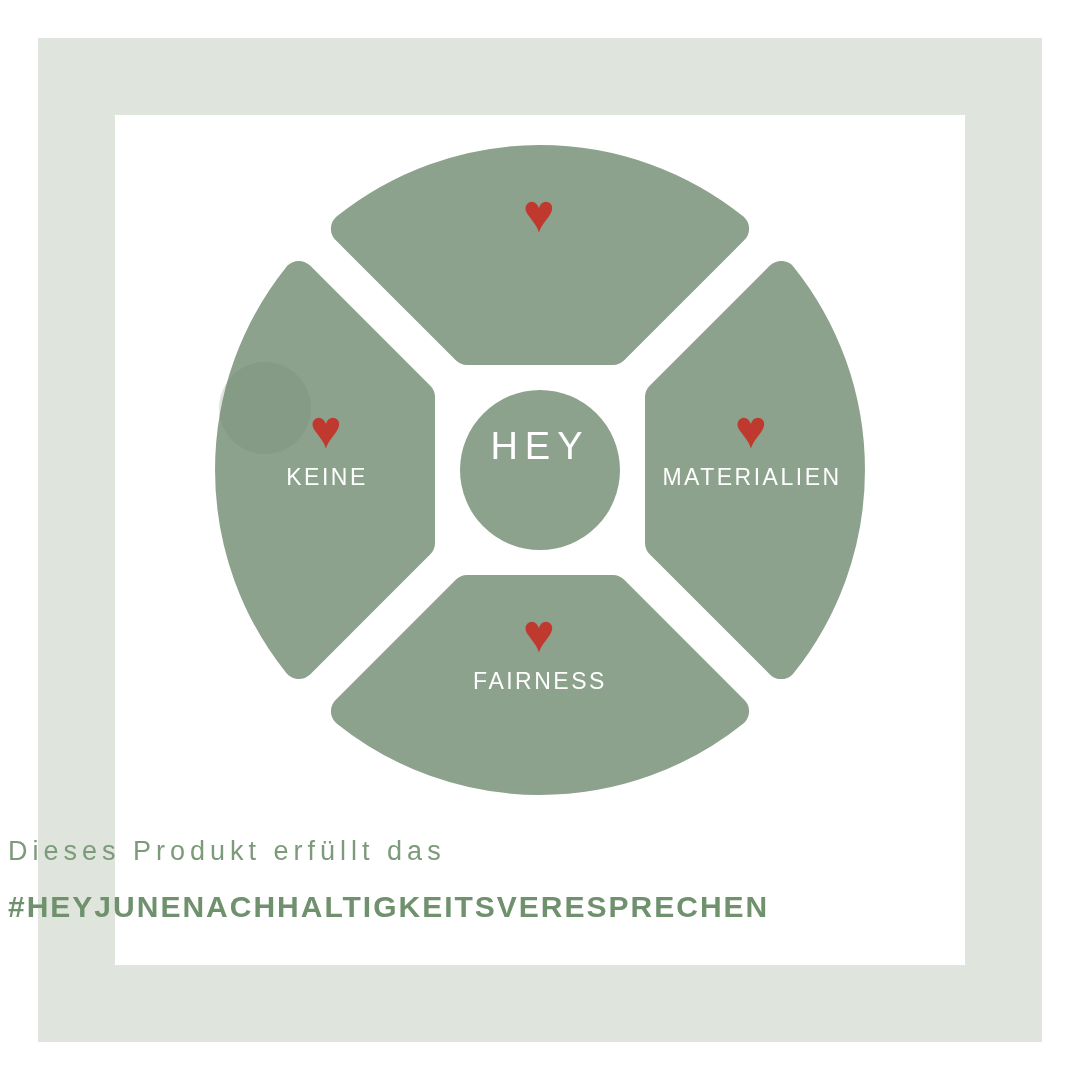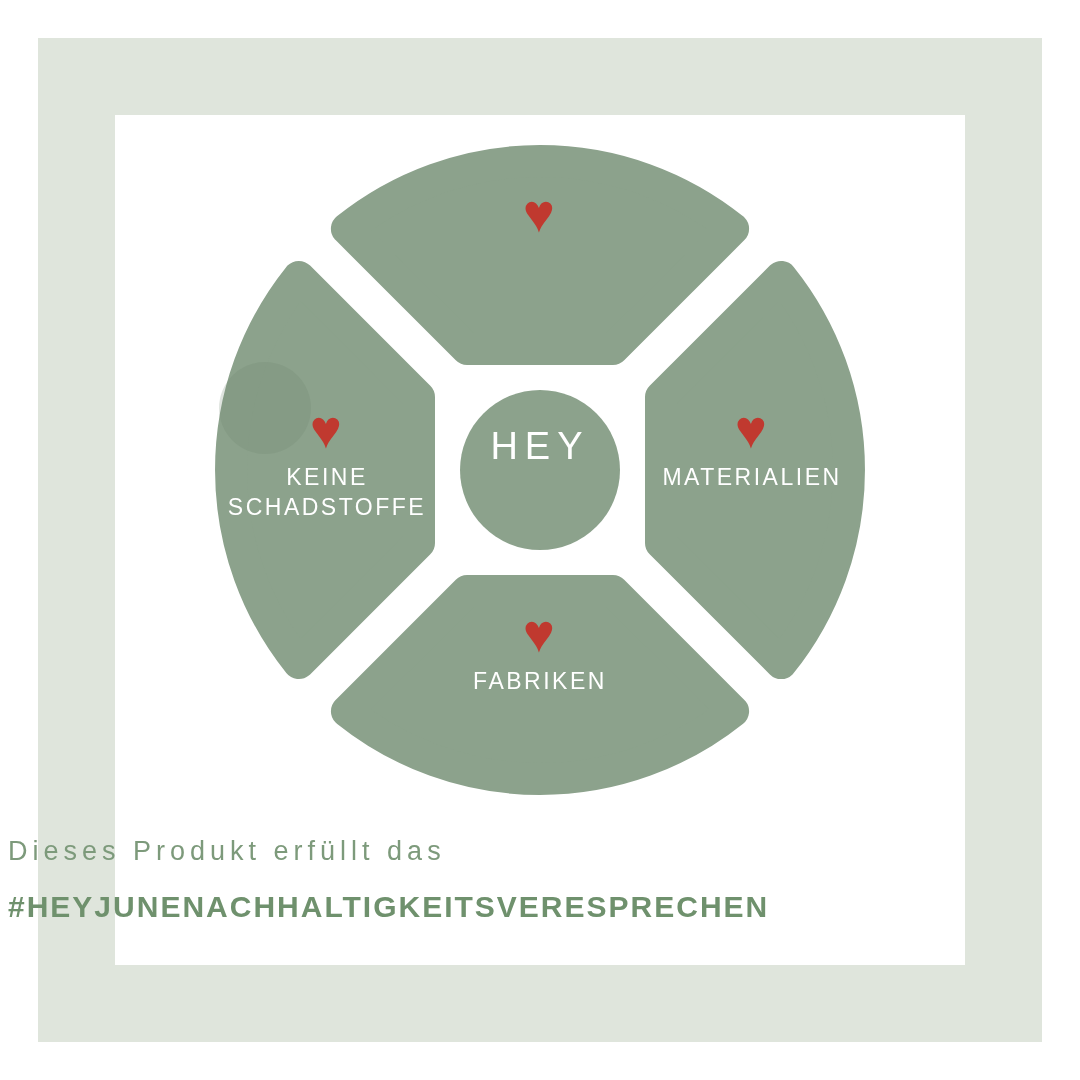--- a/index.html
+++ b/index.html
@@ -101,31 +101,30 @@
     <circle class="center-circle" cx="0" cy="0" r="80"></circle>
   </svg>
 
   <div class="seg-label" style="left:340px; top:186px; width:400px;">
     <span class="heart">♥</span>
   </div>
 
   <div class="seg-label" style="left:177px; top:402px; width:300px;">
     <span class="heart">♥</span>
     <span class="line">KEINE</span>
-    <span class="line">SCHADSTOFFE</span>
   </div>
 
   <div class="seg-label" style="left:602px; top:402px; width:300px;">
     <span class="heart">♥</span>
     <span class="line">MATERIALIEN</span>
   </div>
 
   <div class="seg-label" style="left:340px; top:606px; width:400px;">
     <span class="heart">♥</span>
-    <span class="line">FABRIKEN</span>
+    <span class="line">FAIRNESS</span>
   </div>
 
   <div class="center-label">
     <span class="line">HEY</span>
   </div>
 
   <div class="footer-line footer-sub">Dieses Produkt erfüllt das</div>
   <div class="footer-line footer-hashtag">#HEYJUNENACHHALTIGKEITSVERESPRECHEN</div>
 </div>
 

